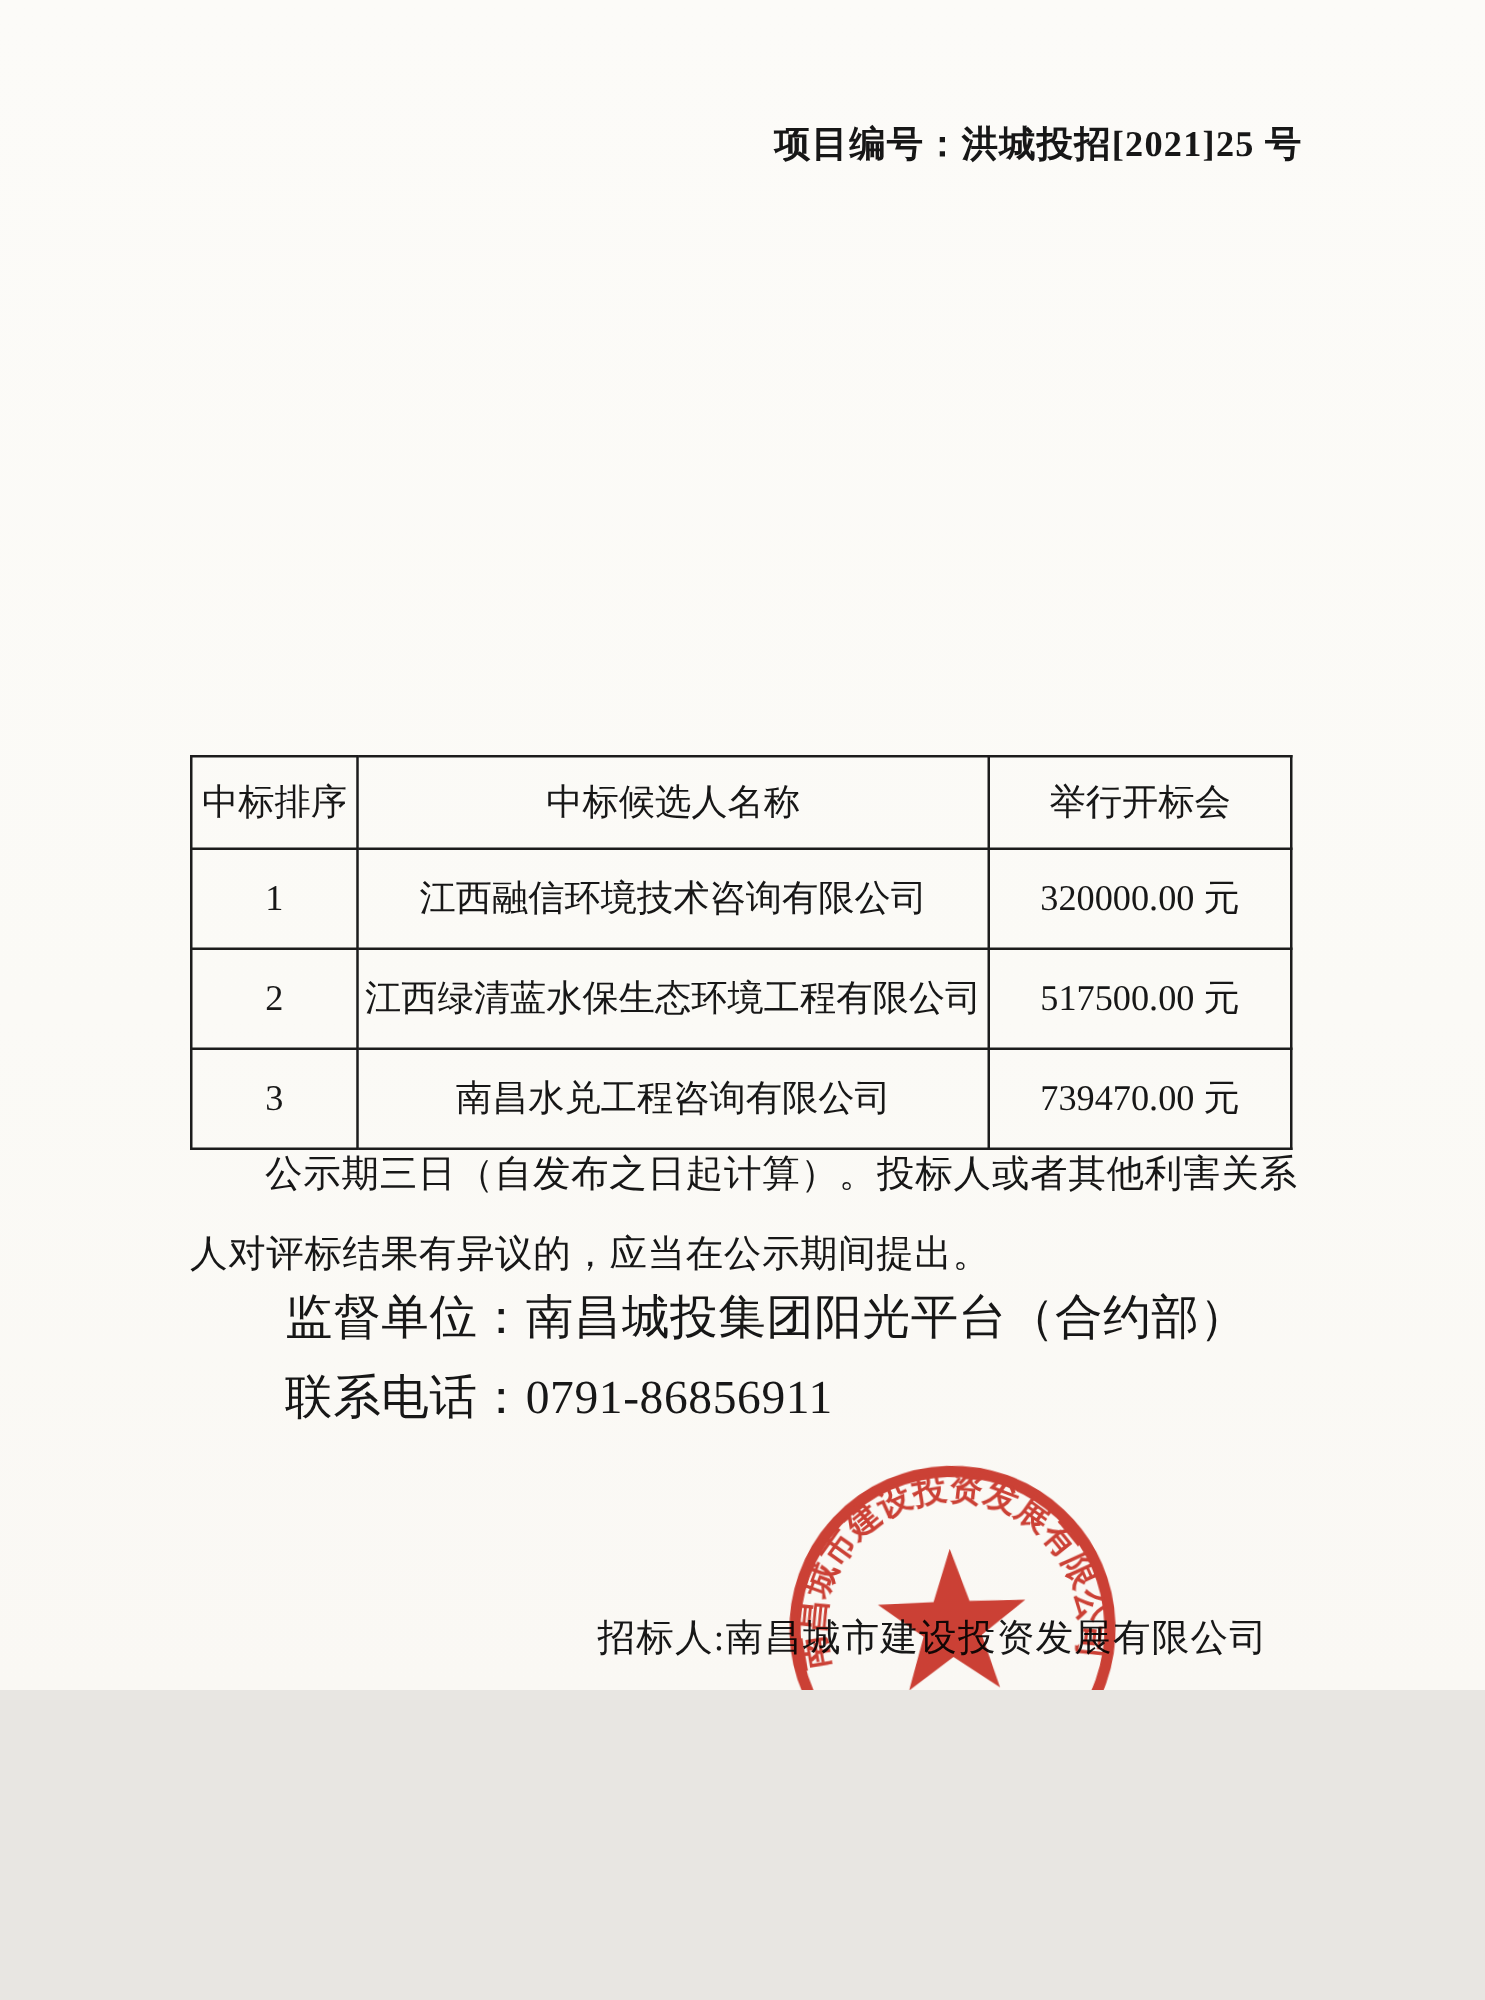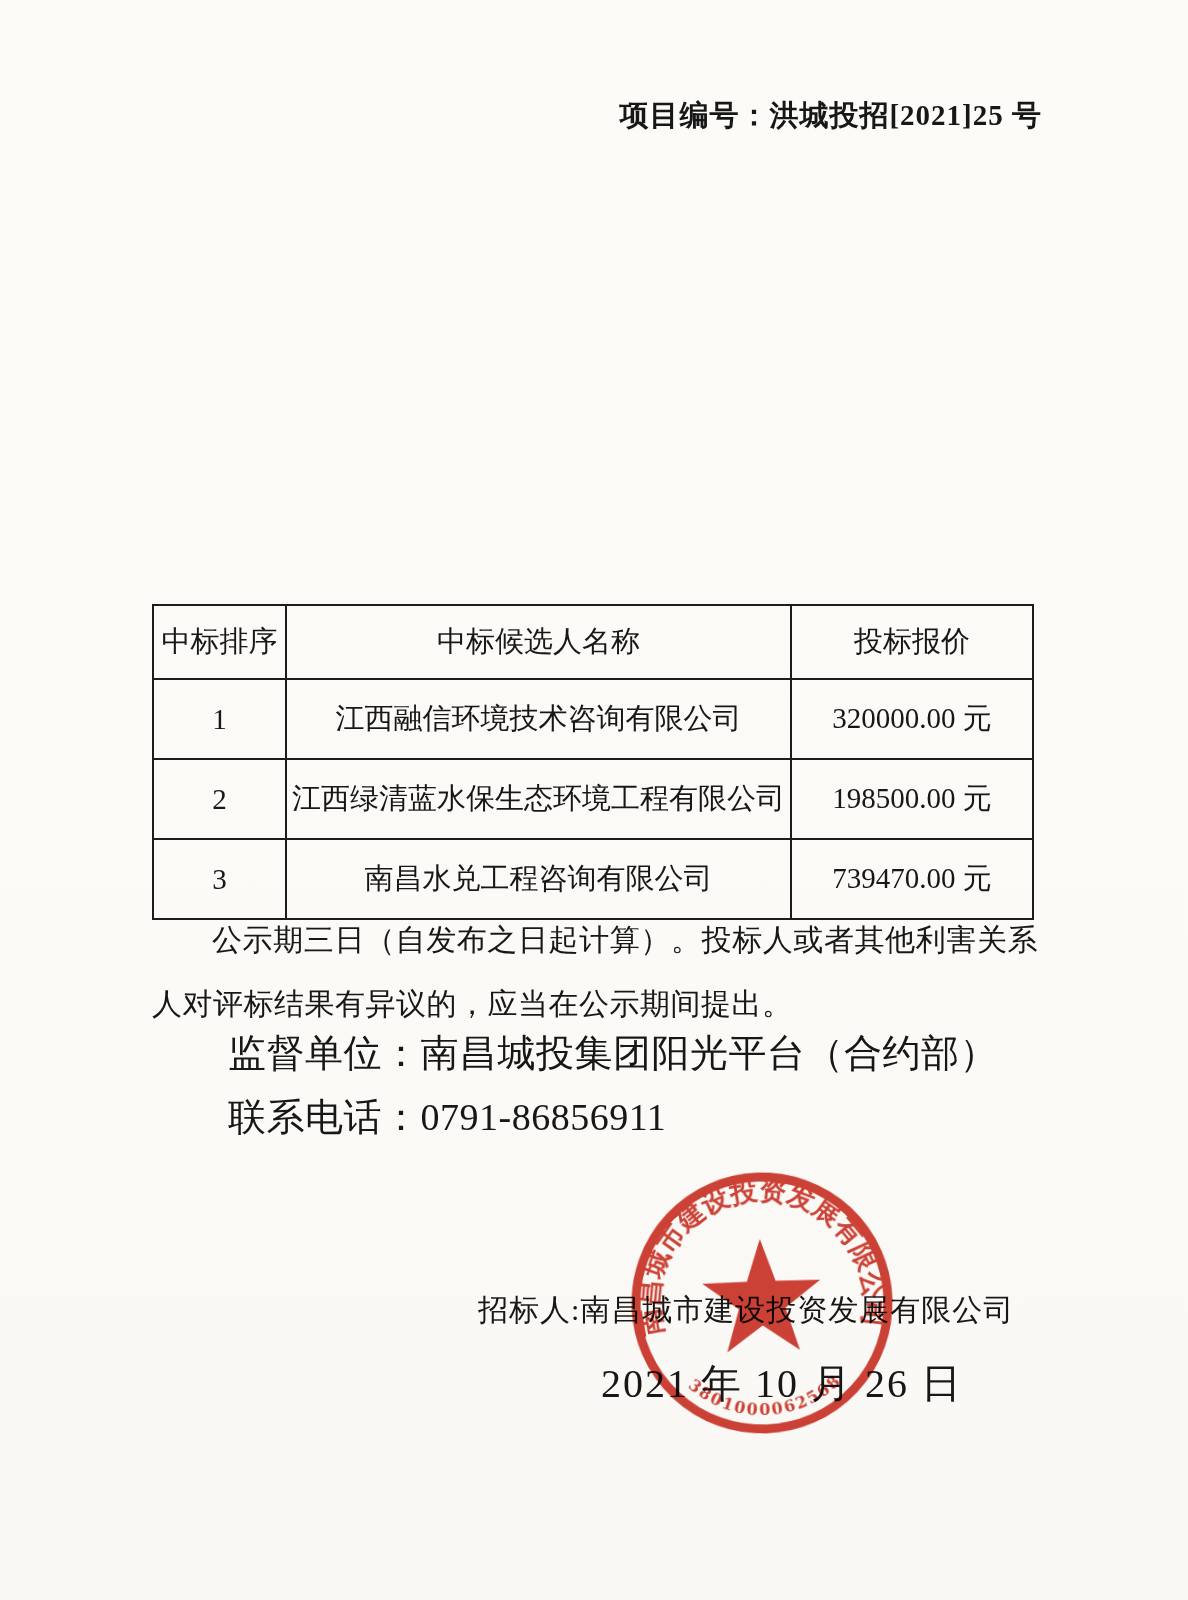--- a/index.html
+++ b/index.html
@@ -2,21 +2,21 @@
 <html><head>
 <meta charset="utf-8">
 <style>
   html,body{margin:0;padding:0;}
   body{
     background:#e8e6e2;
     font-family:"Liberation Serif","DejaVu Serif",serif;
   }
   .page{
     position:relative;
-    width:1188px;height:1600px;
+    width:1188px;height:1352px;
     margin:0 auto;
     background:linear-gradient(180deg,#fcfbf8 0%,#fbfaf6 60%,#faf8f4 100%);
     color:#171717;
     overflow:hidden;
   }
   .doc-number{
     position:absolute;top:96px;right:146px;
     font-size:29px;font-weight:bold;letter-spacing:1px;
   }
   .doc-title{
@@ -82,33 +82,33 @@
   <table class="bids">
     <colgroup>
         <col class="c-rank">
         <col class="c-company">
         <col class="c-price">
       </colgroup>
     <thead>
       <tr>
         <th>中标排序</th>
         <th>中标候选人名称</th>
-        <th>投标报价</th>
+        <th>举行开标会</th>
       </tr>
     </thead>
     <tbody>
       <tr>
         <td>1</td>
         <td>江西融信环境技术咨询有限公司</td>
         <td>320000.00 元</td>
       </tr>
       <tr>
         <td>2</td>
         <td>江西绿清蓝水保生态环境工程有限公司</td>
-        <td>198500.00 元</td>
+        <td>517500.00 元</td>
       </tr>
       <tr>
         <td>3</td>
         <td>南昌水兑工程咨询有限公司</td>
         <td>739470.00 元</td>
       </tr>
     </tbody>
   </table>
 
   <div class="body-par par-notice">公示期三日（自发布之日起计算）。投标人或者其他利害关系人对评标结果有异议的，应当在公示期间提出。</div>

